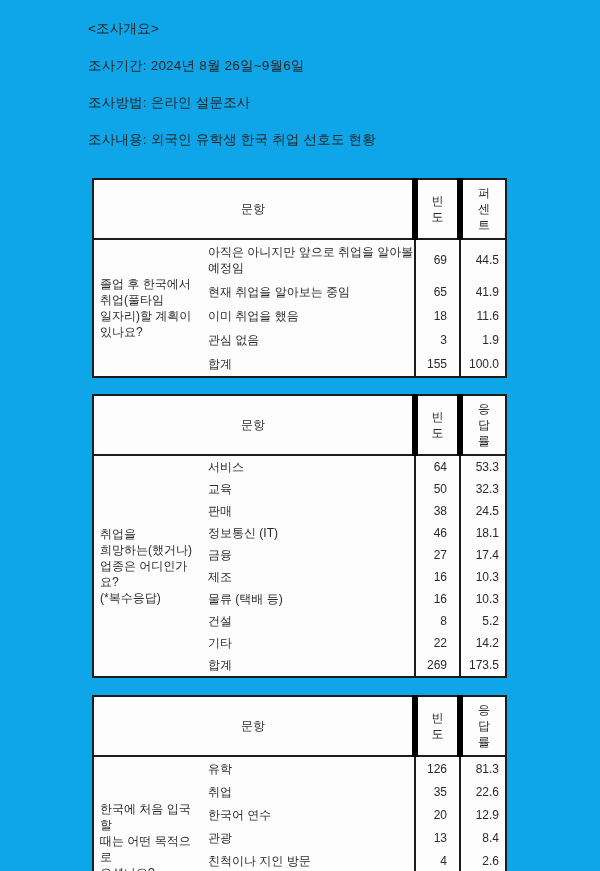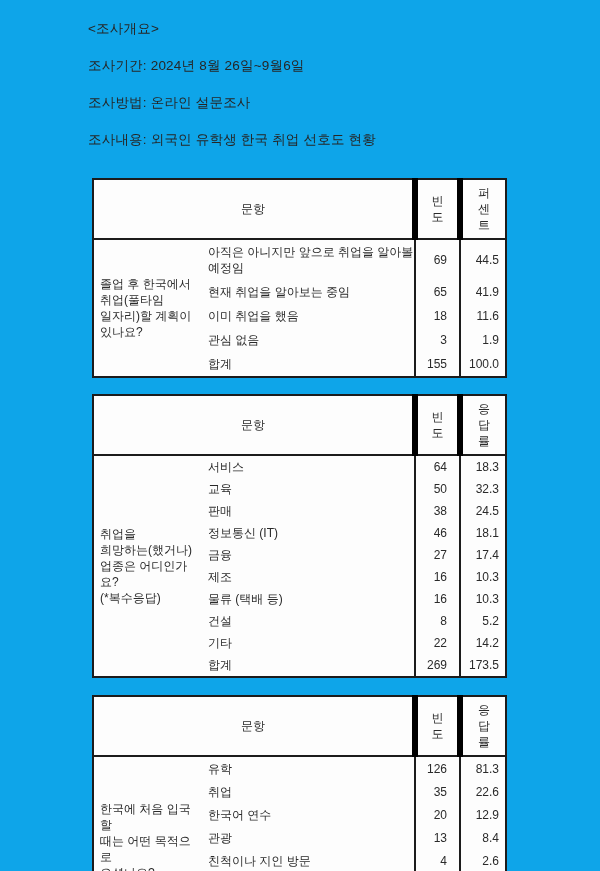--- a/index.html
+++ b/index.html
@@ -145,21 +145,21 @@
         <th colspan="2" class="h-question">문항</th>
         <th class="h-freq">빈도</th>
         <th class="h-pct">응답률</th>
       </tr>
     </thead>
     <tbody>
           <tr>
             <td class="q-cell" rowspan="10">취업을<br>희망하는(했거나)<br>업종은 어디인가요?<br>(*복수응답)</td>
             <td class="a-cell">서비스</td>
             <td class="n-cell freq">64</td>
-            <td class="n-cell pct">18.3</td>
+            <td class="n-cell pct">53.3</td>
           </tr>
           <tr>
             <td class="a-cell">교육</td>
             <td class="n-cell freq">50</td>
             <td class="n-cell pct">32.3</td>
           </tr>
           <tr>
             <td class="a-cell">판매</td>
             <td class="n-cell freq">38</td>
             <td class="n-cell pct">24.5</td>

